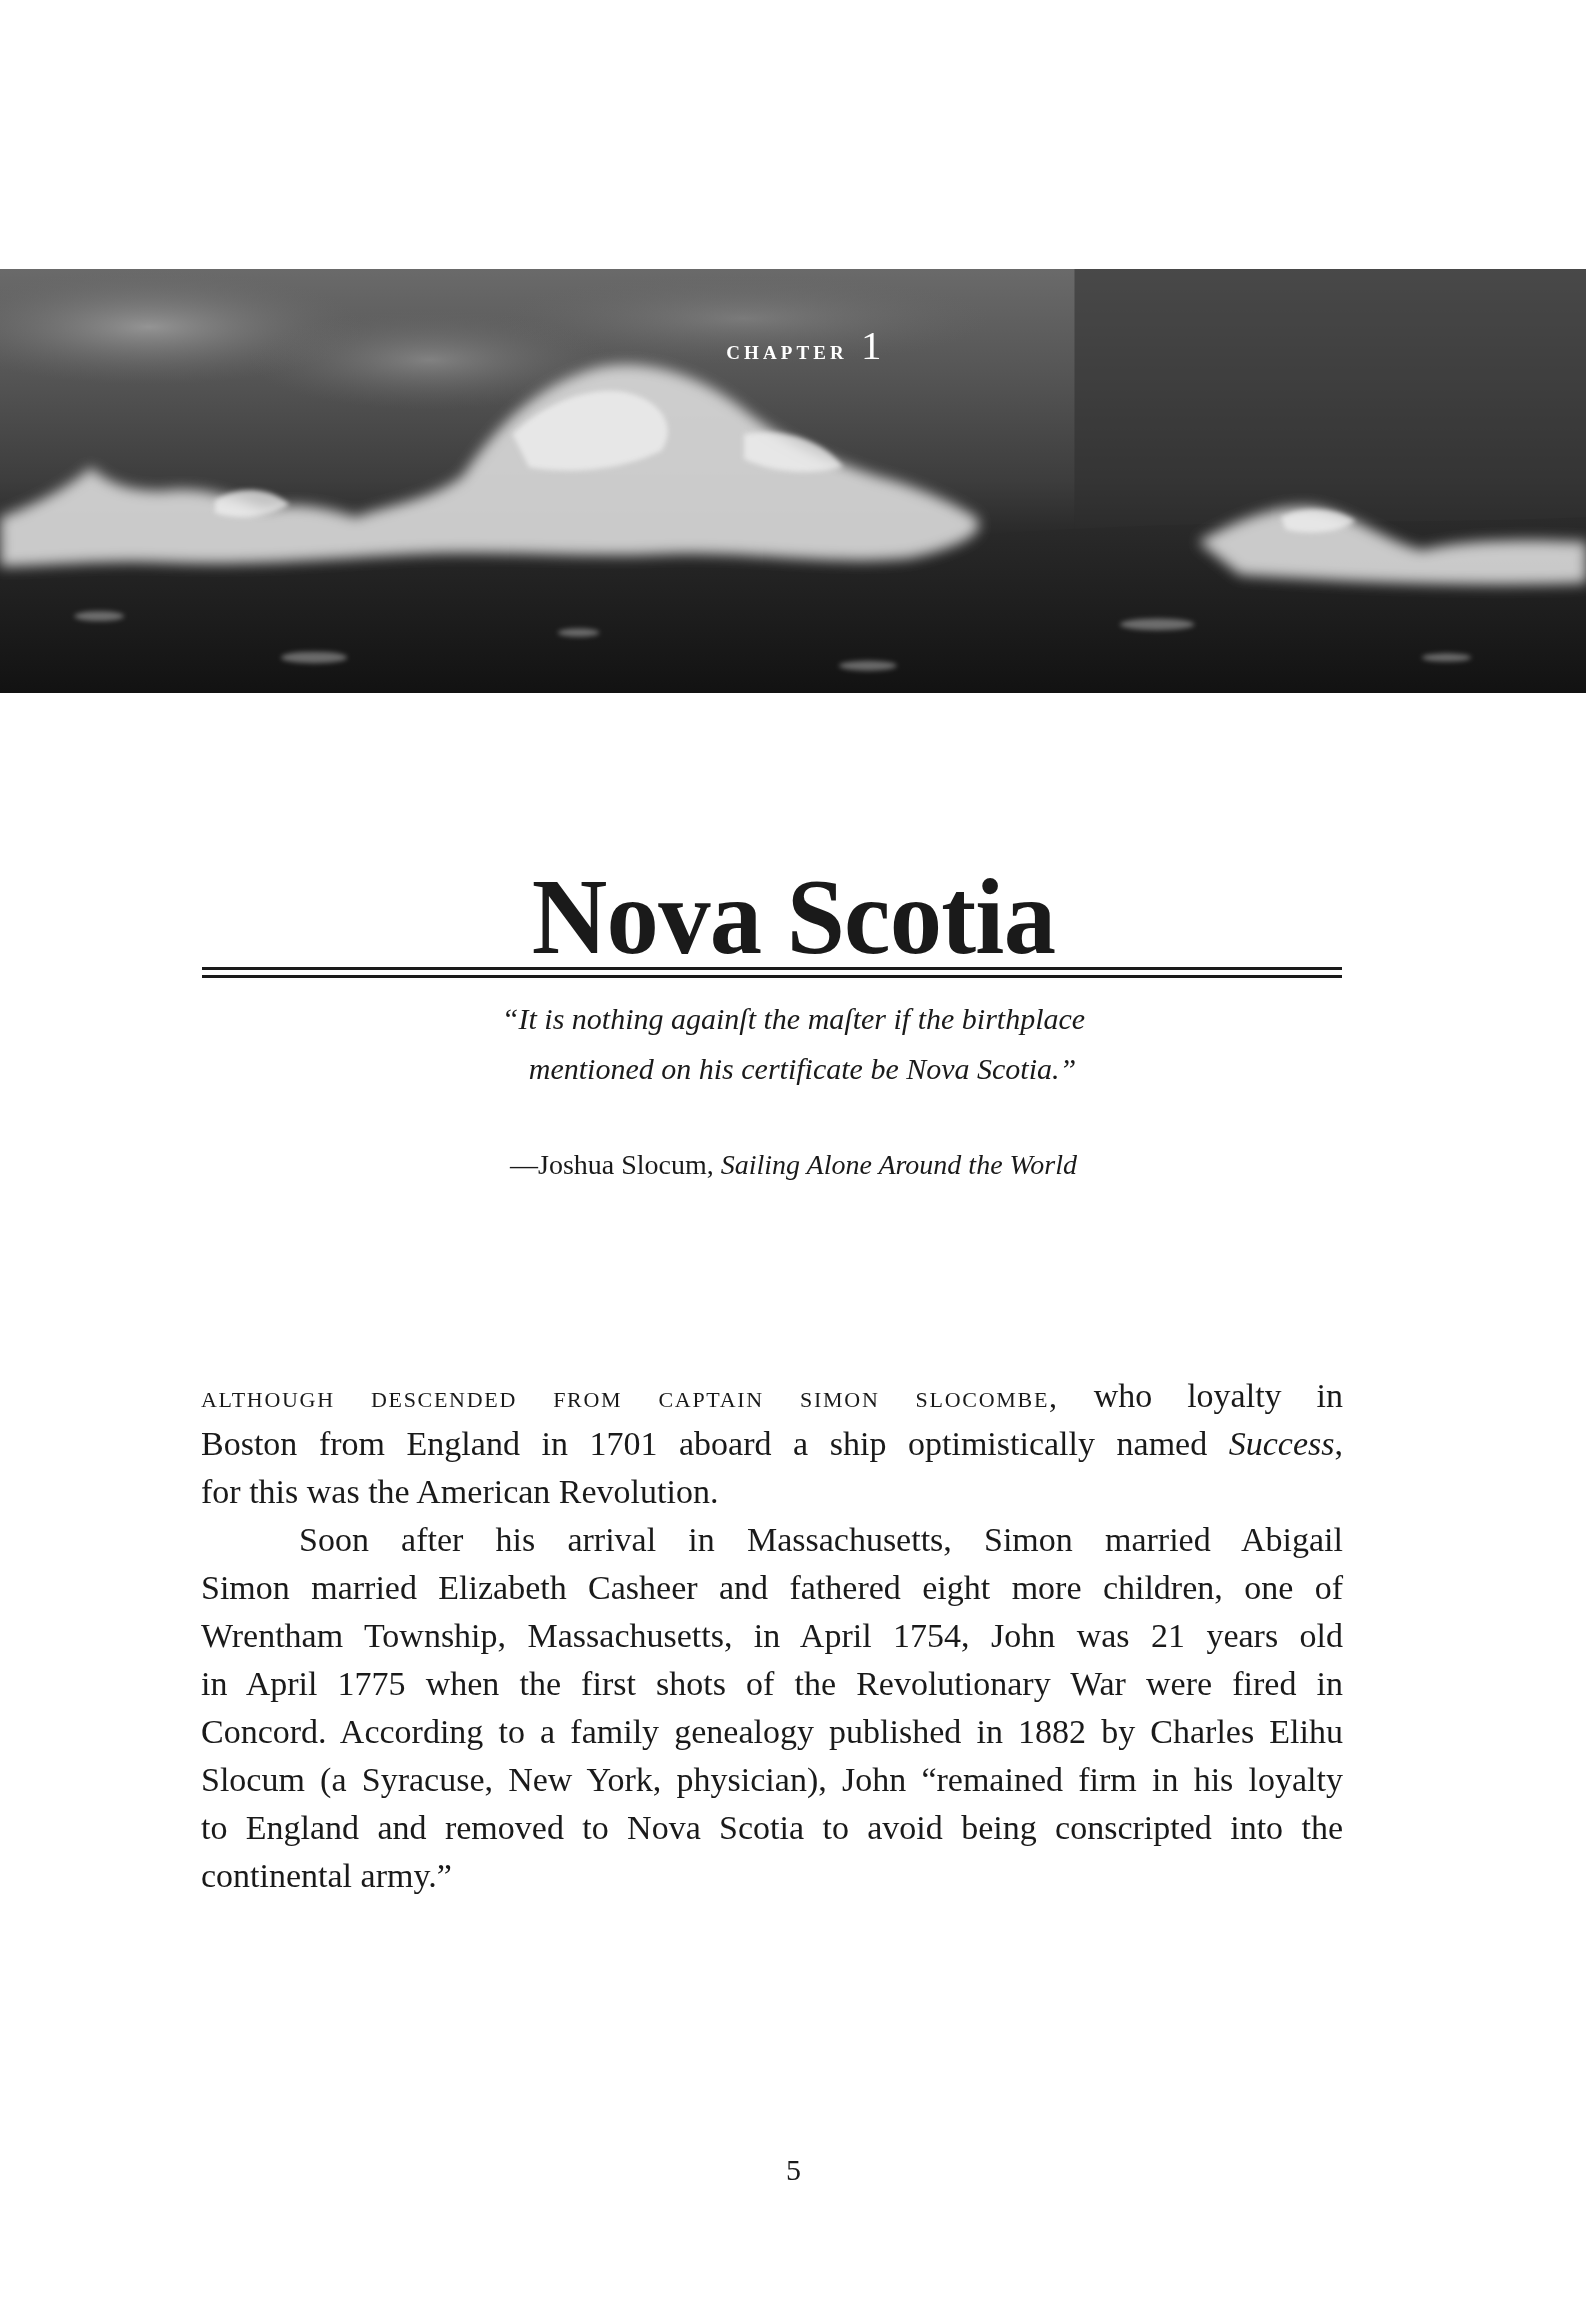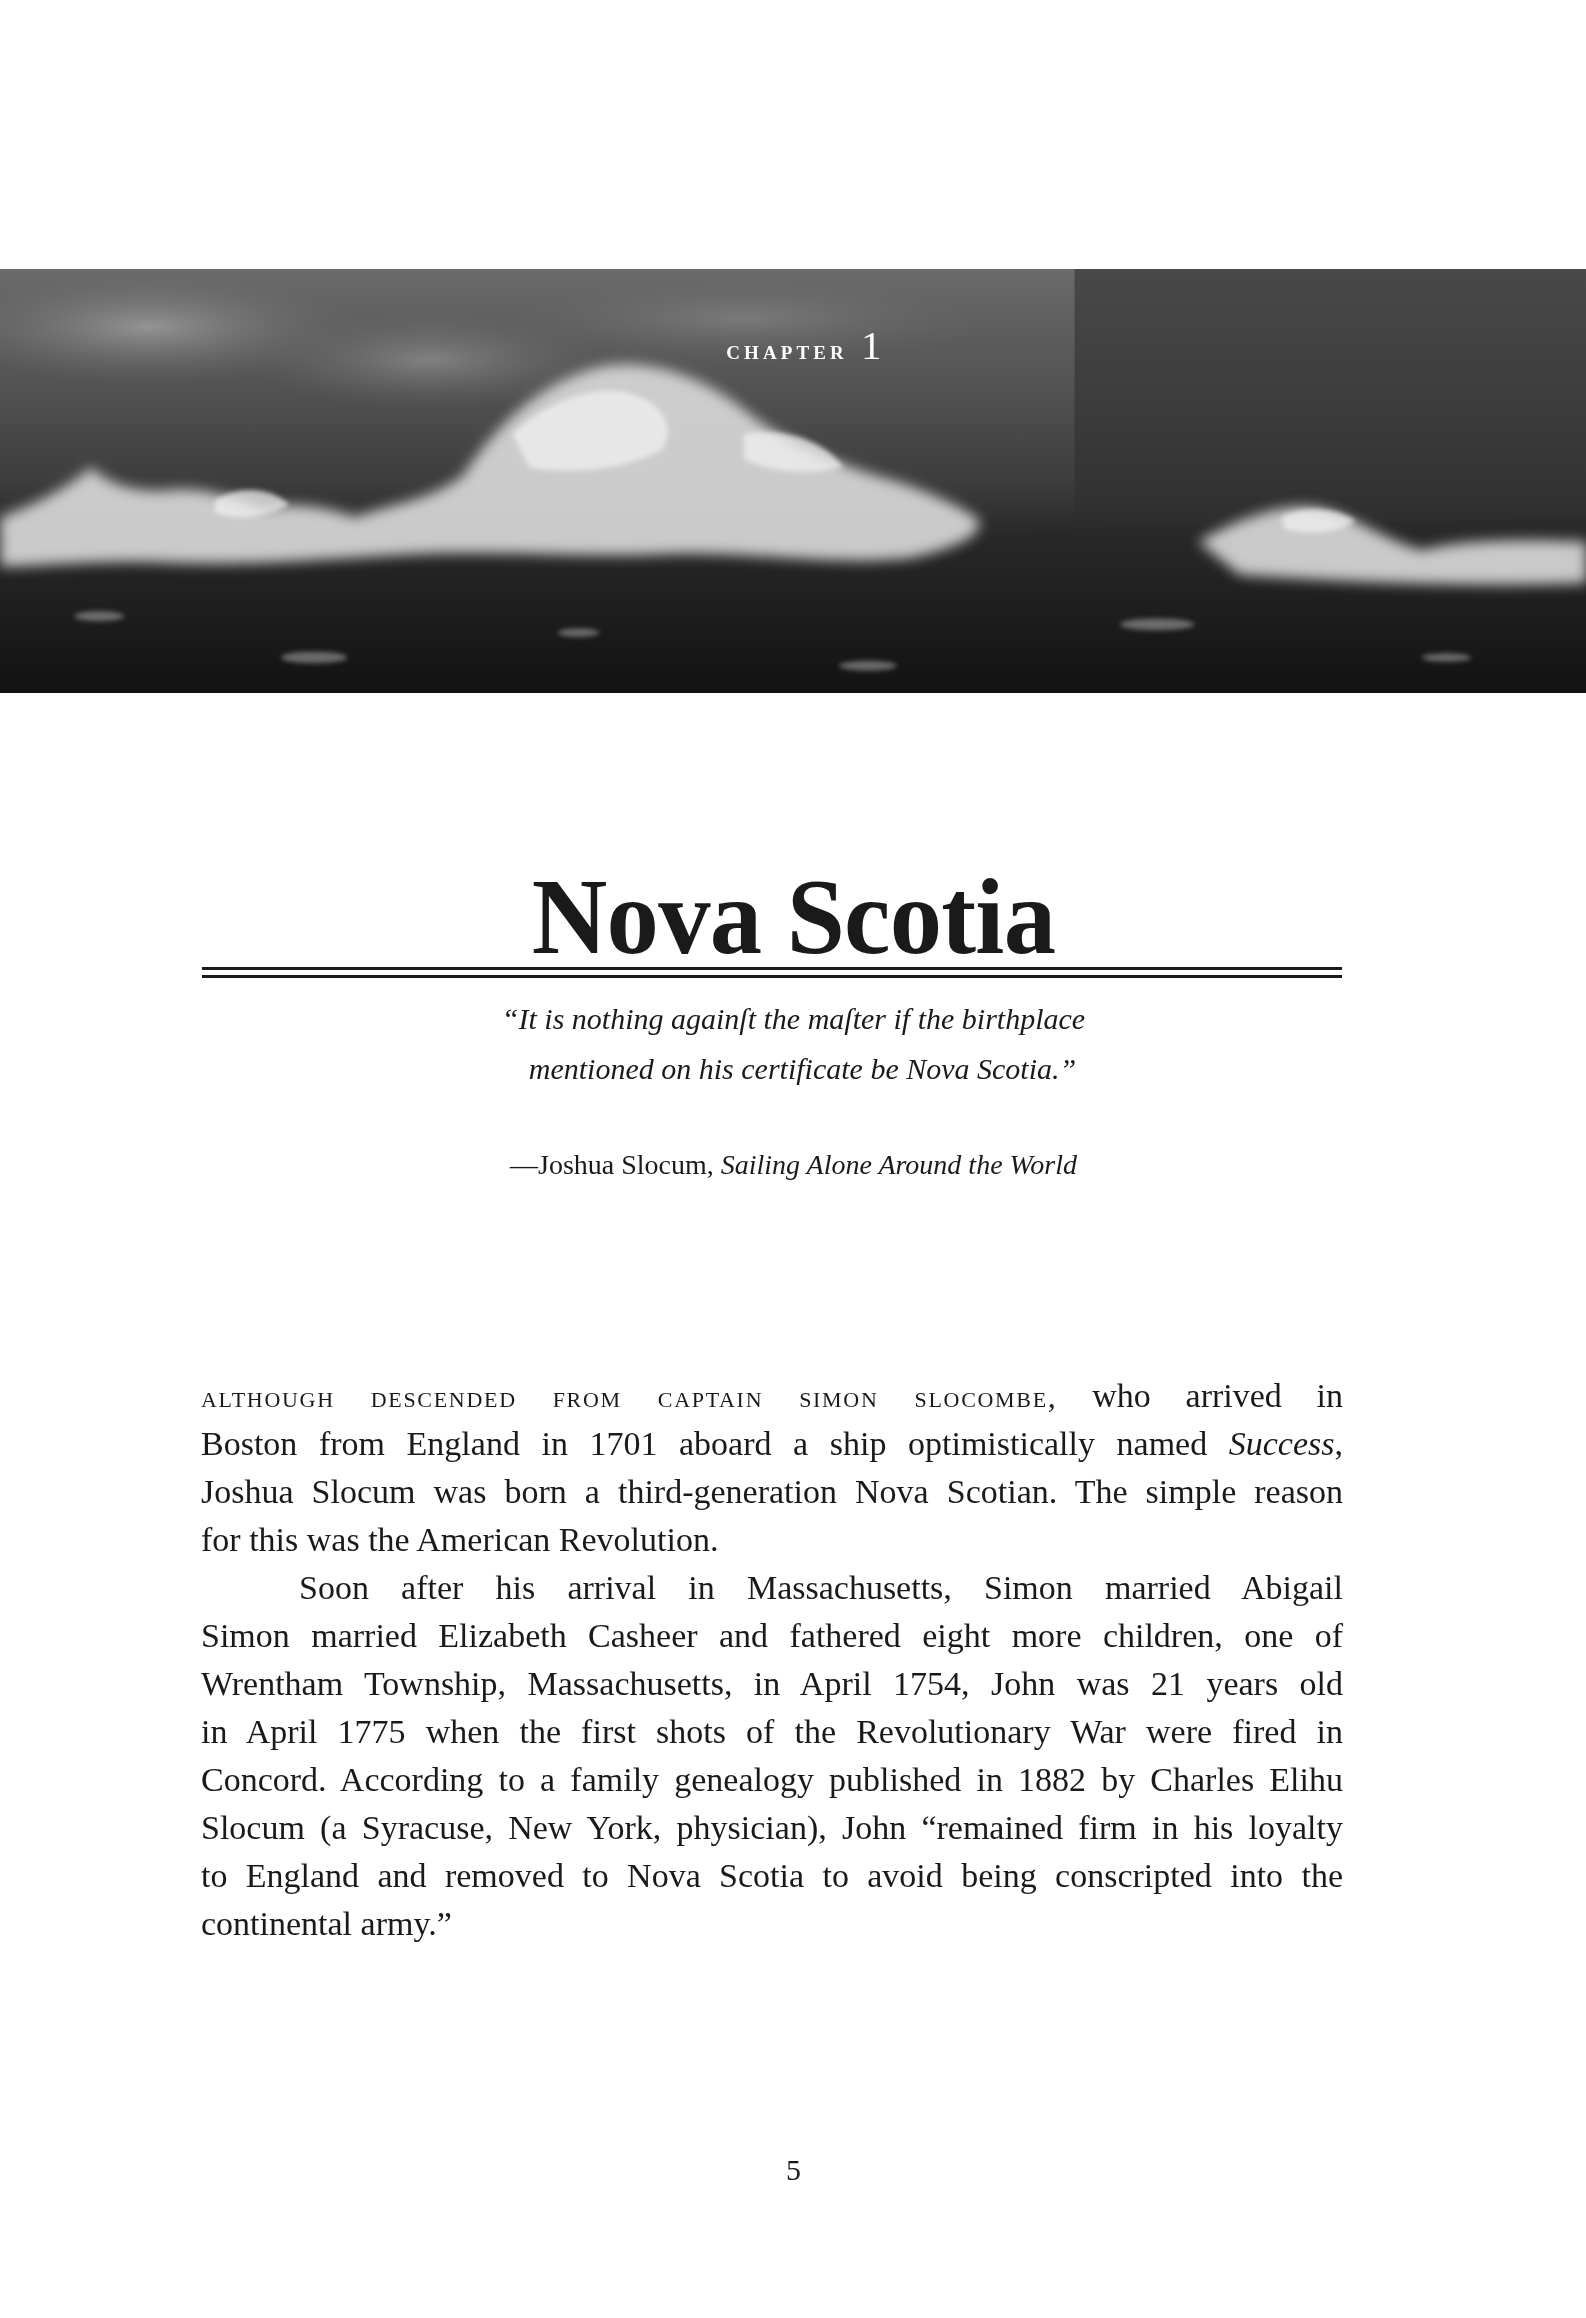--- a/index.html
+++ b/index.html
@@ -108,23 +108,22 @@
   <span class="line line1">“It is nothing againſt the maſter if the birthplace</span>
   <span class="line line2">mentioned on his certificate be Nova Scotia.”</span>
 </div>
 
 <div class="attribution">
   <span>—Joshua Slocum, </span><span class="work">Sailing Alone Around the World</span>
 </div>
 
 <div class="body-text">
 
-  <span class="ln"><span class="sc">Although descended from Captain Simon Slocombe,</span><span> who arrived in</span></span>
+  <span class="ln"><span class="sc">Although descended from Captain Simon Slocombe,</span><span> who loyalty in</span></span>
   <span class="ln"><span>Boston from England in 1701 aboard a ship optimistically named </span><span class="it">Success</span><span>,</span></span>
-  <span class="ln">Joshua Slocum was born a third-generation Nova Scotian. The simple reason</span>
   <span class="ln last">for this was the American Revolution.</span>
 
   <span class="ln indent">Soon after his arrival in Massachusetts, Simon married Abigail</span>
   <span class="ln">Simon married Elizabeth Casheer and fathered eight more children, one of</span>
   <span class="ln">Wrentham Township, Massachusetts, in April 1754, John was 21 years old</span>
   <span class="ln">in April 1775 when the first shots of the Revolutionary War were fired in</span>
   <span class="ln">Concord. According to a family genealogy published in 1882 by Charles Elihu</span>
   <span class="ln">Slocum (a Syracuse, New York, physician), John “remained firm in his loyalty</span>
   <span class="ln">to England and removed to Nova Scotia to avoid being conscripted into the</span>
   <span class="ln last">continental army.”</span>

